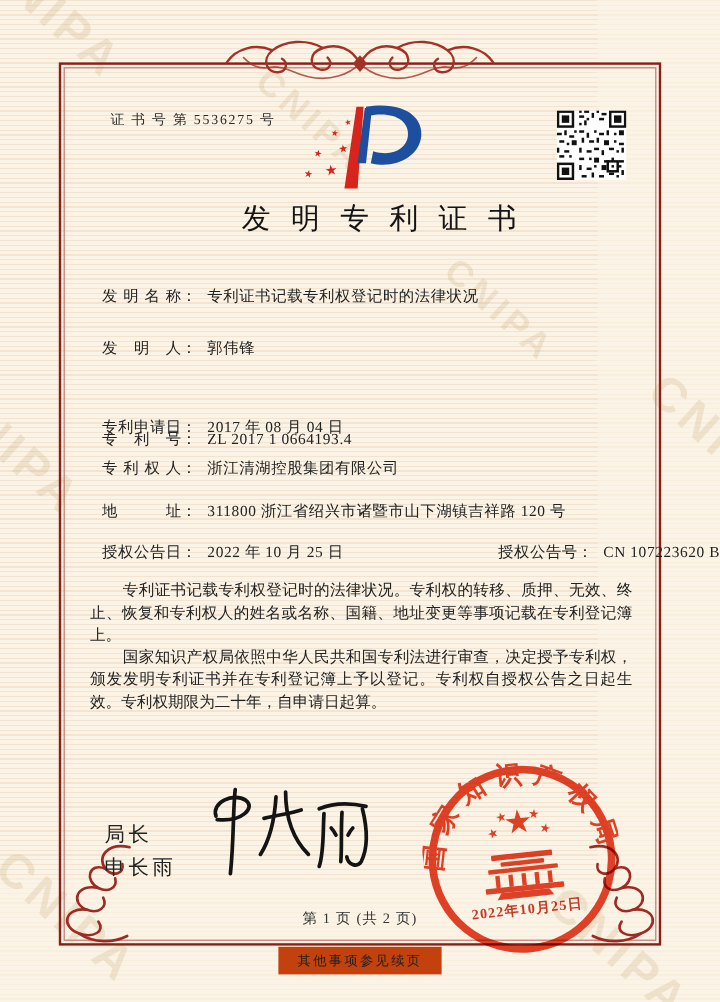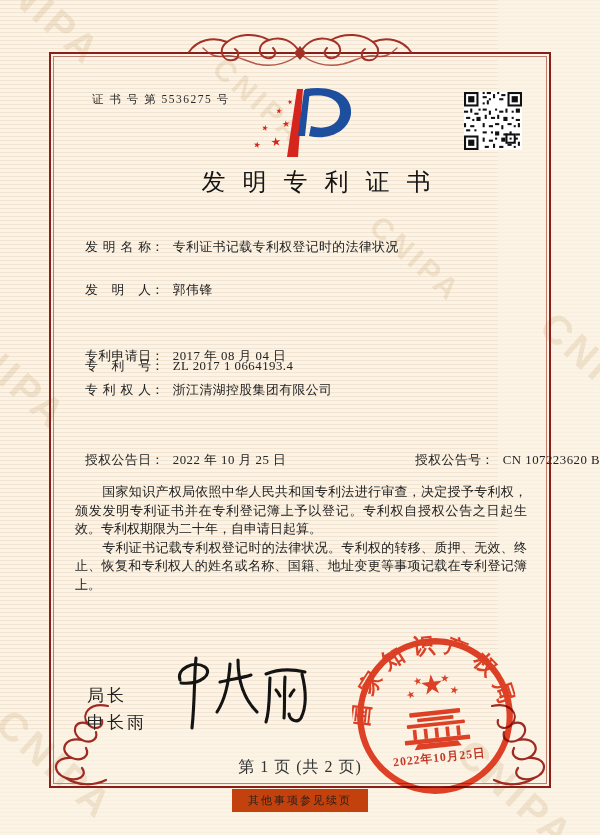--- a/index.html
+++ b/index.html
@@ -77,21 +77,21 @@
     font-size:17px;letter-spacing:3px;color:#222;line-height:27px;
   }
   .signature{position:absolute;left:168px;top:652px;}
   .seal{
     position:absolute;left:353px;top:634px;width:164px;height:164px;
     transform:rotate(-6deg);
     mix-blend-mode:multiply;opacity:.95;
   }
   .page-info{
     position:absolute;left:0;top:757px;width:100%;
-    text-align:center;font-size:16px;letter-spacing:1px;color:#333;
+    text-align:center;font-size:12px;letter-spacing:1px;color:#333;
   }
   .note-box{
     position:absolute;left:50%;top:789px;transform:translateX(-50%);
     background:#c2410c;padding:4px 16px;
     font-size:11px;letter-spacing:2px;color:#222;white-space:nowrap;
   }
 </style>
 </head>
 <body>
 
@@ -246,31 +246,34 @@
   </div>
   <div class="row" style="top:314px;margin-top:44px;">
     <span class="lbl">专利号</span><span>：</span><span class="val">ZL 2017 1 0664193.4</span>
   </div>
   <div class="row" style="top:348px;">
     <span class="lbl">专利申请日</span><span>：</span><span class="val">2017 年 08 月 04 日</span>
   </div>
   <div class="row" style="top:382px;">
     <span class="lbl">专利权人</span><span>：</span><span class="val">浙江清湖控股集团有限公司</span>
   </div>
+  <div class="row" style="top:418px;">
+    <span class="lbl">地址</span><span>：</span><span class="val">311800 浙江省绍兴市诸暨市山下湖镇吉祥路 120 号</span>
+  </div>
 
   <div class="row" style="top:452px;width:445px;">
     <span class="lbl">授权公告日</span><span>：</span><span class="val">2022 年 10 月 25 日</span>
     <span class="grant2">
       <span class="lbl">授权公告号</span><span>：</span><span class="val">CN 107223620 B</span>
     </span>
   </div>
 
   <div class="body-text">
+    <p>专利证书记载专利权登记时的法律状况。专利权的转移、质押、无效、终止、恢复和专利权人的姓名或名称、国籍、地址变更等事项记载在专利登记簿上。</p>
     <p>国家知识产权局依照中华人民共和国专利法进行审查，决定授予专利权，颁发发明专利证书并在专利登记簿上予以登记。专利权自授权公告之日起生效。专利权期限为二十年，自申请日起算。</p>
-    <p>专利证书记载专利权登记时的法律状况。专利权的转移、质押、无效、终止、恢复和专利权人的姓名或名称、国籍、地址变更等事项记载在专利登记簿上。</p>
   </div>
 
   <div class="signoff">
     <div>局长</div>
     <div>申长雨</div>
   </div>
 
   <svg class="signature" width="150" height="80" viewBox="0 0 150 80">
     <g fill="none" stroke="#141414" stroke-width="3.1" stroke-linecap="round">
       <path d="M28,6 C26,24 27,48 24,76"></path>

